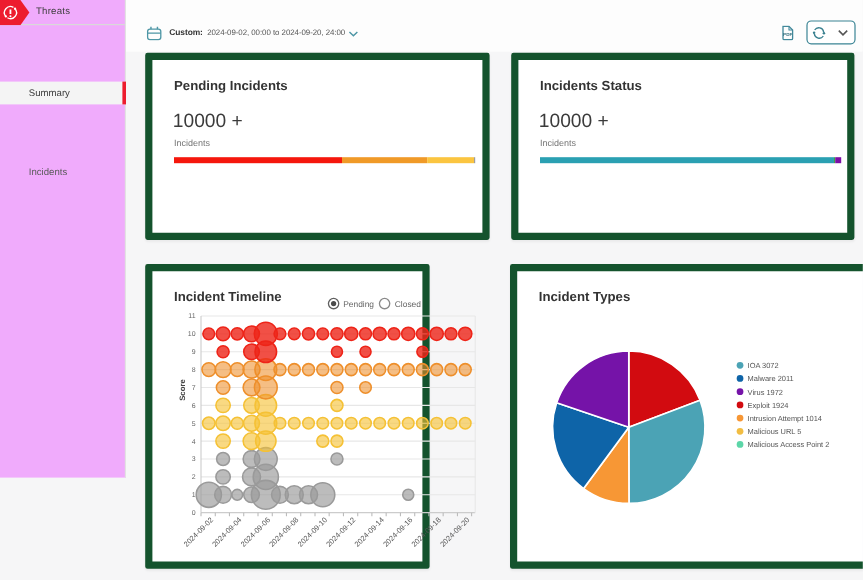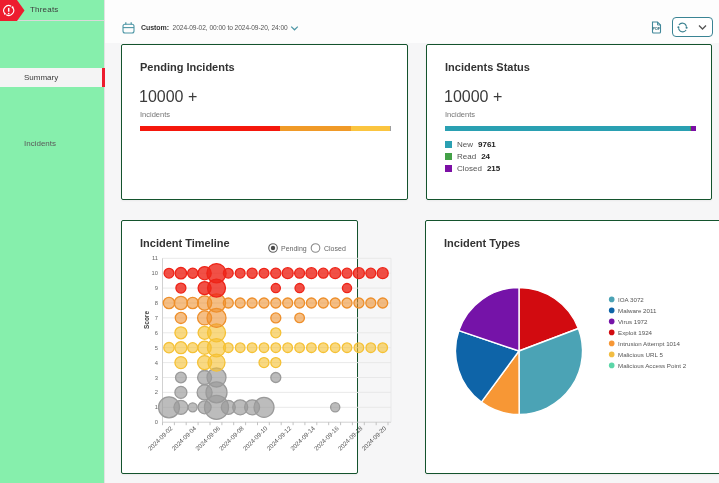--- a/index.html
+++ b/index.html
@@ -1,26 +1,26 @@
 <!DOCTYPE html>
 <html><head>
 <meta charset="utf-8">
 <style>
 * { margin:0; padding:0; box-sizing:border-box; }
 html,body { width:719px; height:483px; }
 body { font-family:"Liberation Sans",sans-serif; background:#f6f6f7; position:relative; overflow:hidden; }
 .topbar { position:absolute; left:105px; top:0; width:614px; height:43px; background:#fdfdfd; }
-.sidebar { position:absolute; left:0; top:0; width:105px; height:483px; background:#86efac; border-right:1px solid #e2e2e2; z-index:2; }
+.sidebar { position:absolute; left:0; top:0; width:105px; height:398px; background:#f0abfc; border-right:1px solid #e2e2e2; z-index:2; }
 .sb-head { height:21px; border-bottom:1px solid #d9d9d9; position:relative; }
 .sb-title { position:absolute; left:30px; top:5px; font-size:8px; color:#3d3d3d; letter-spacing:0.2px; }
 .menu { margin-top:6px; }
 .mi { height:19px; line-height:19px; padding-left:24px; font-size:8px; color:#5a5a5a; position:relative;margin-top:47px; }
 .mi.act { background:#f4f4f4; color:#3a3a3a; }
 .mi.act::after { content:''; position:absolute; right:-1px; top:0; bottom:0; width:3px; background:#ed1c2e; }
-.card { position:absolute; background:#fff; border:1px solid #14532d; border-radius:2px; box-shadow:0 1px 2px rgba(0,0,0,0.05); }
+.card { position:absolute; background:#fff; border:6px solid #14532d; border-radius:2px; box-shadow:0 1px 2px rgba(0,0,0,0.05); }
 #c1 { left:121px; top:44px;  width:287px; height:156px; }
 #c2 { left:426px; top:44px;  width:286px; height:156px;padding-left:12px; }
 #c3 { left:121px; top:220px; width:237px; height:254px; }
 #c4 { left:425px; top:220px; width:335px; height:254px;text-align:center; }
 .ctitle { position:absolute; left:18px; top:16px; font-size:11px; font-weight:bold; color:#333; }
 .bignum { position:absolute; left:17px; top:43px; font-size:16px; color:#3b3b3b; }
 .sub { position:absolute; left:18px; top:65px; font-size:7.5px; color:#757575; }
 .hbar { position:absolute; left:18px; top:81px; width:251px; height:5px; display:flex; }
 .leg { position:absolute; left:18px; top:94px; font-size:8px; color:#555; }
 .leg .row { height:11.7px; display:flex; align-items:center; }
@@ -92,25 +92,20 @@
 </div>
 
 <div class="card" id="c2">
   <div class="ctitle">Incidents Status</div>
   <div class="bignum">10000 +</div>
   <div class="sub">Incidents</div>
   <div class="hbar">
     <div style="width:97.61%;background:#2aa0b2"></div>
     <div style="width:0.24%;background:#43a047"></div>
     <div style="width:2.15%;background:#7c0fa5"></div>
-  </div>
-  <div class="leg">
-    <div class="row"><span class="sq" style="background:#2aa0b2"></span>New <b>9761</b></div>
-    <div class="row"><span class="sq" style="background:#43a047"></span>Read <b>24</b></div>
-    <div class="row"><span class="sq" style="background:#7c0fa5"></span>Closed <b>215</b></div>
   </div>
 </div>
 
 <div class="card" id="c3">
   <div class="ctitle">Incident Timeline</div>
   <svg width="110" height="12" style="position:absolute;left:145px;top:21px">
     <circle cx="6" cy="6" r="4.3" fill="none" stroke="#606060" stroke-width="1.1"></circle>
     <circle cx="6" cy="6" r="2.2" fill="#4a4a4a"></circle>
     <circle cx="48.5" cy="6" r="4.3" fill="none" stroke="#8a8a8a" stroke-width="1.1"></circle>
     <text x="14" y="8.5" font-size="7" fill="#666">Pending</text>

